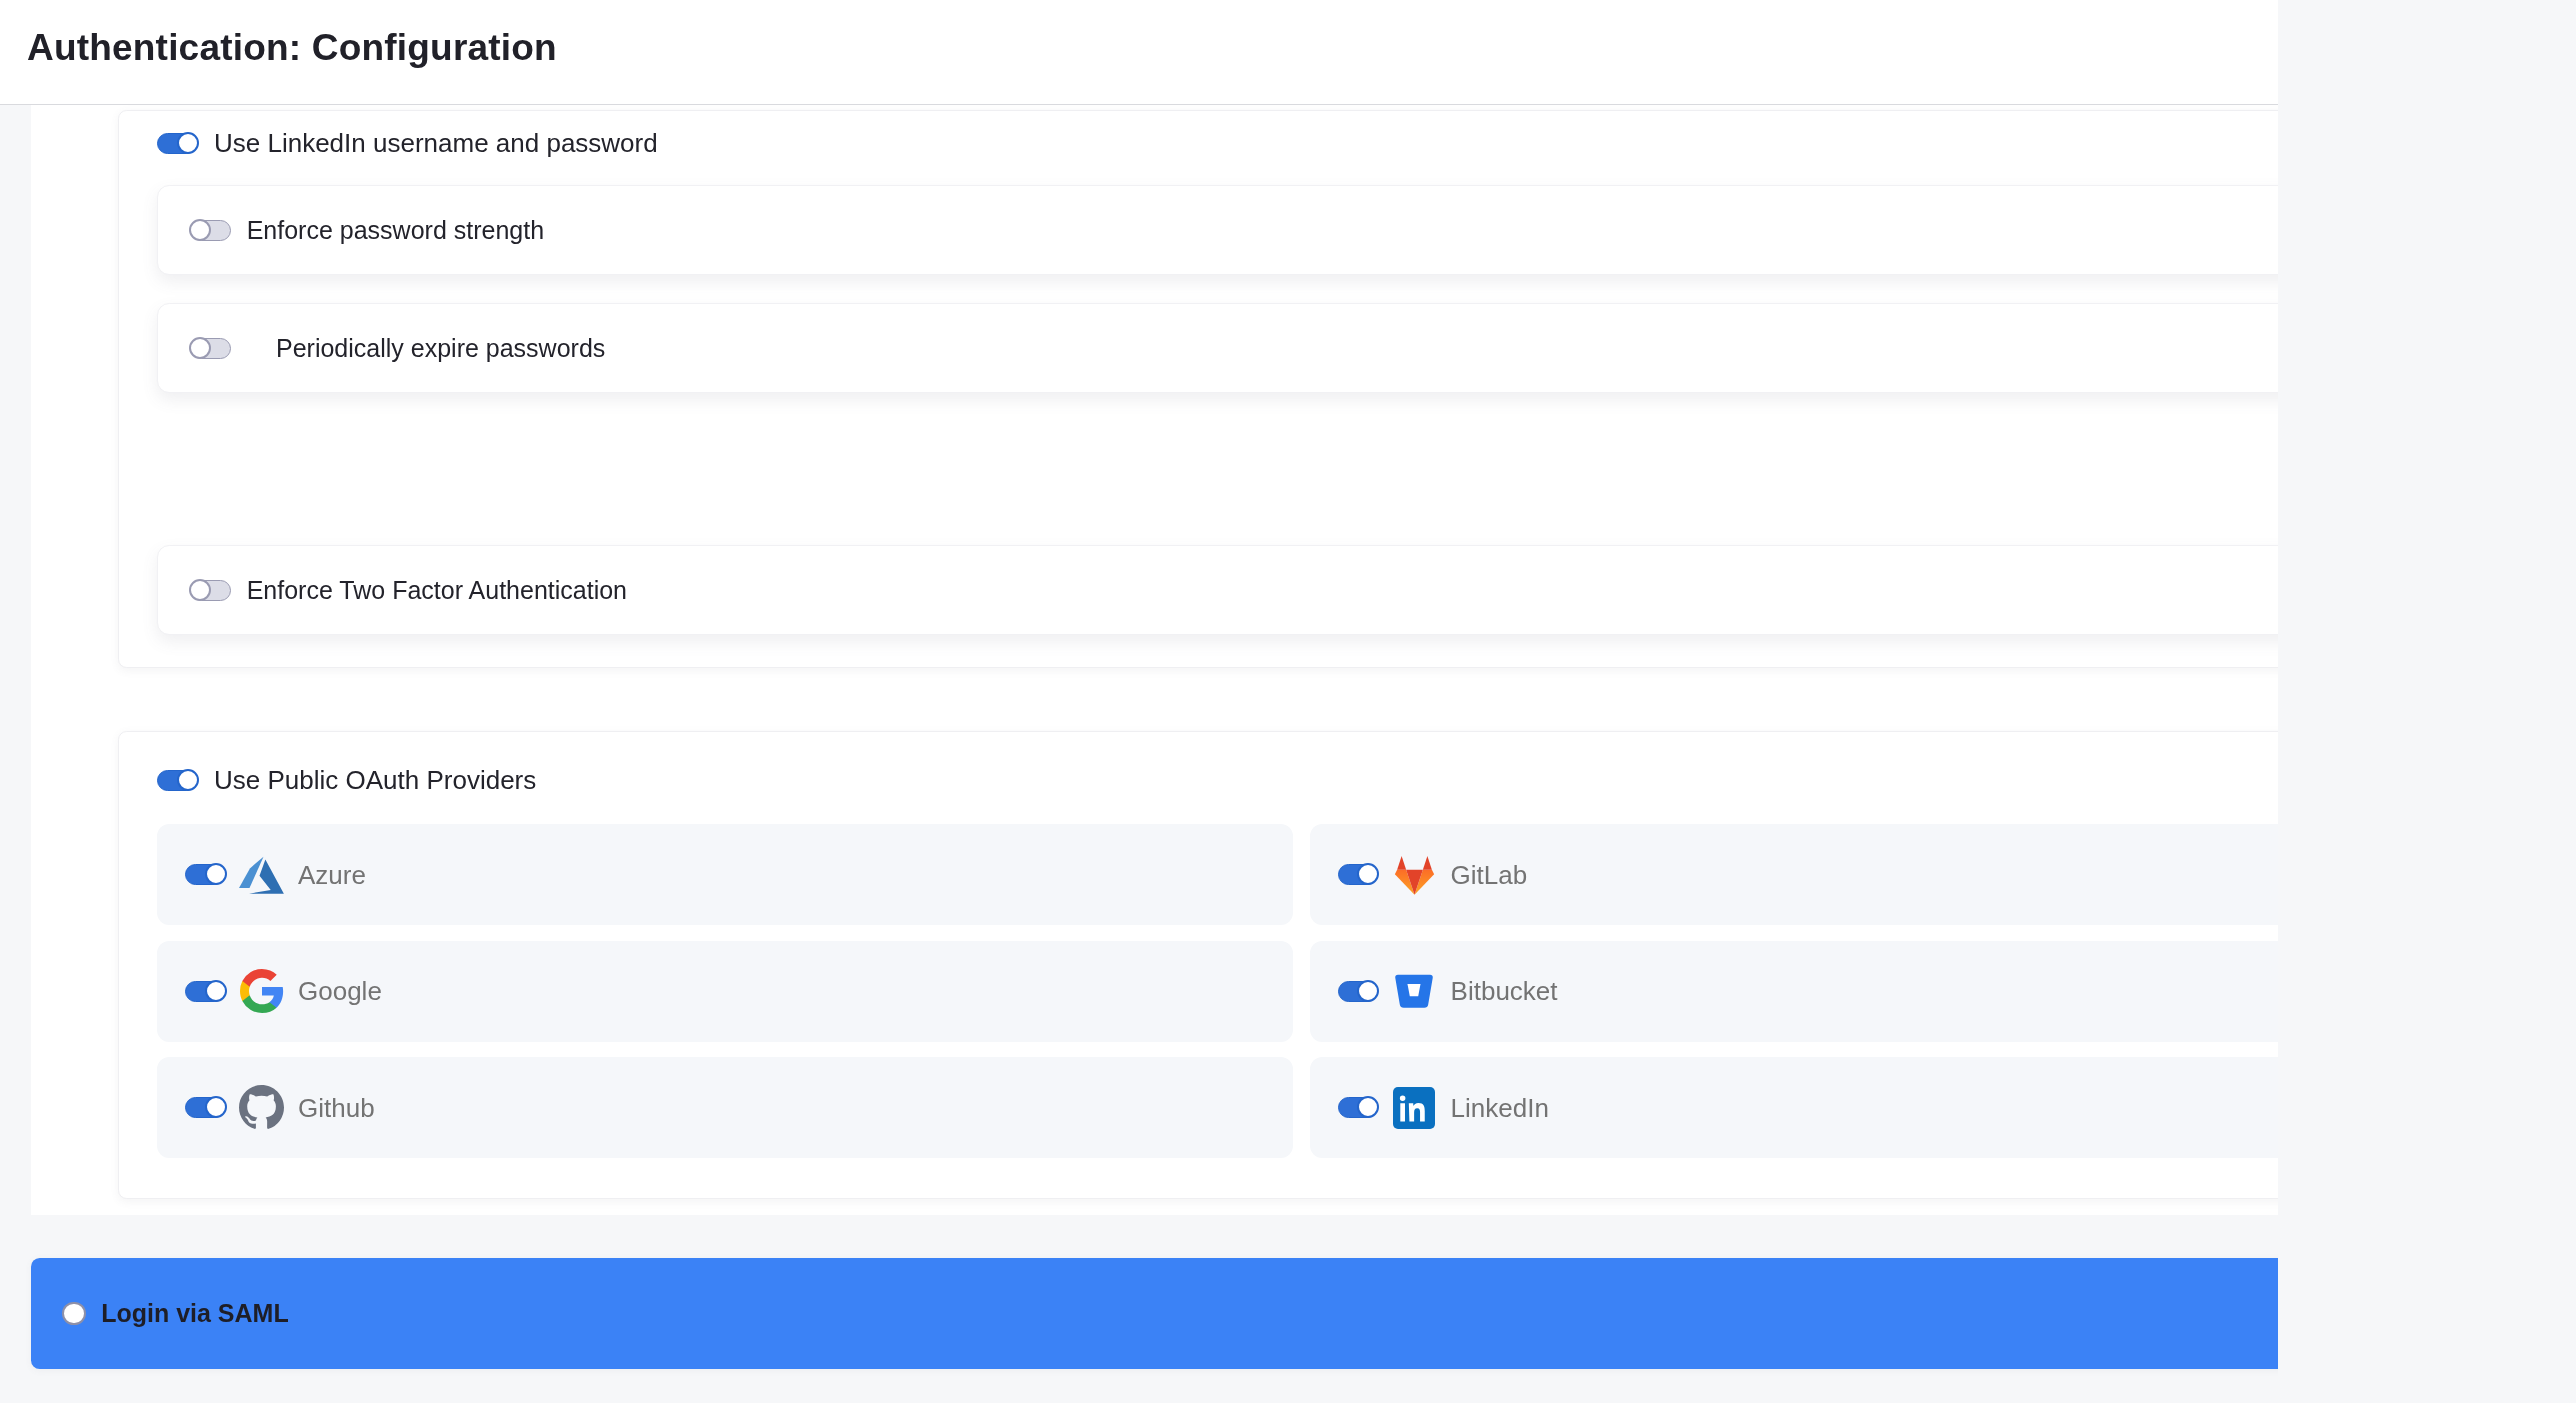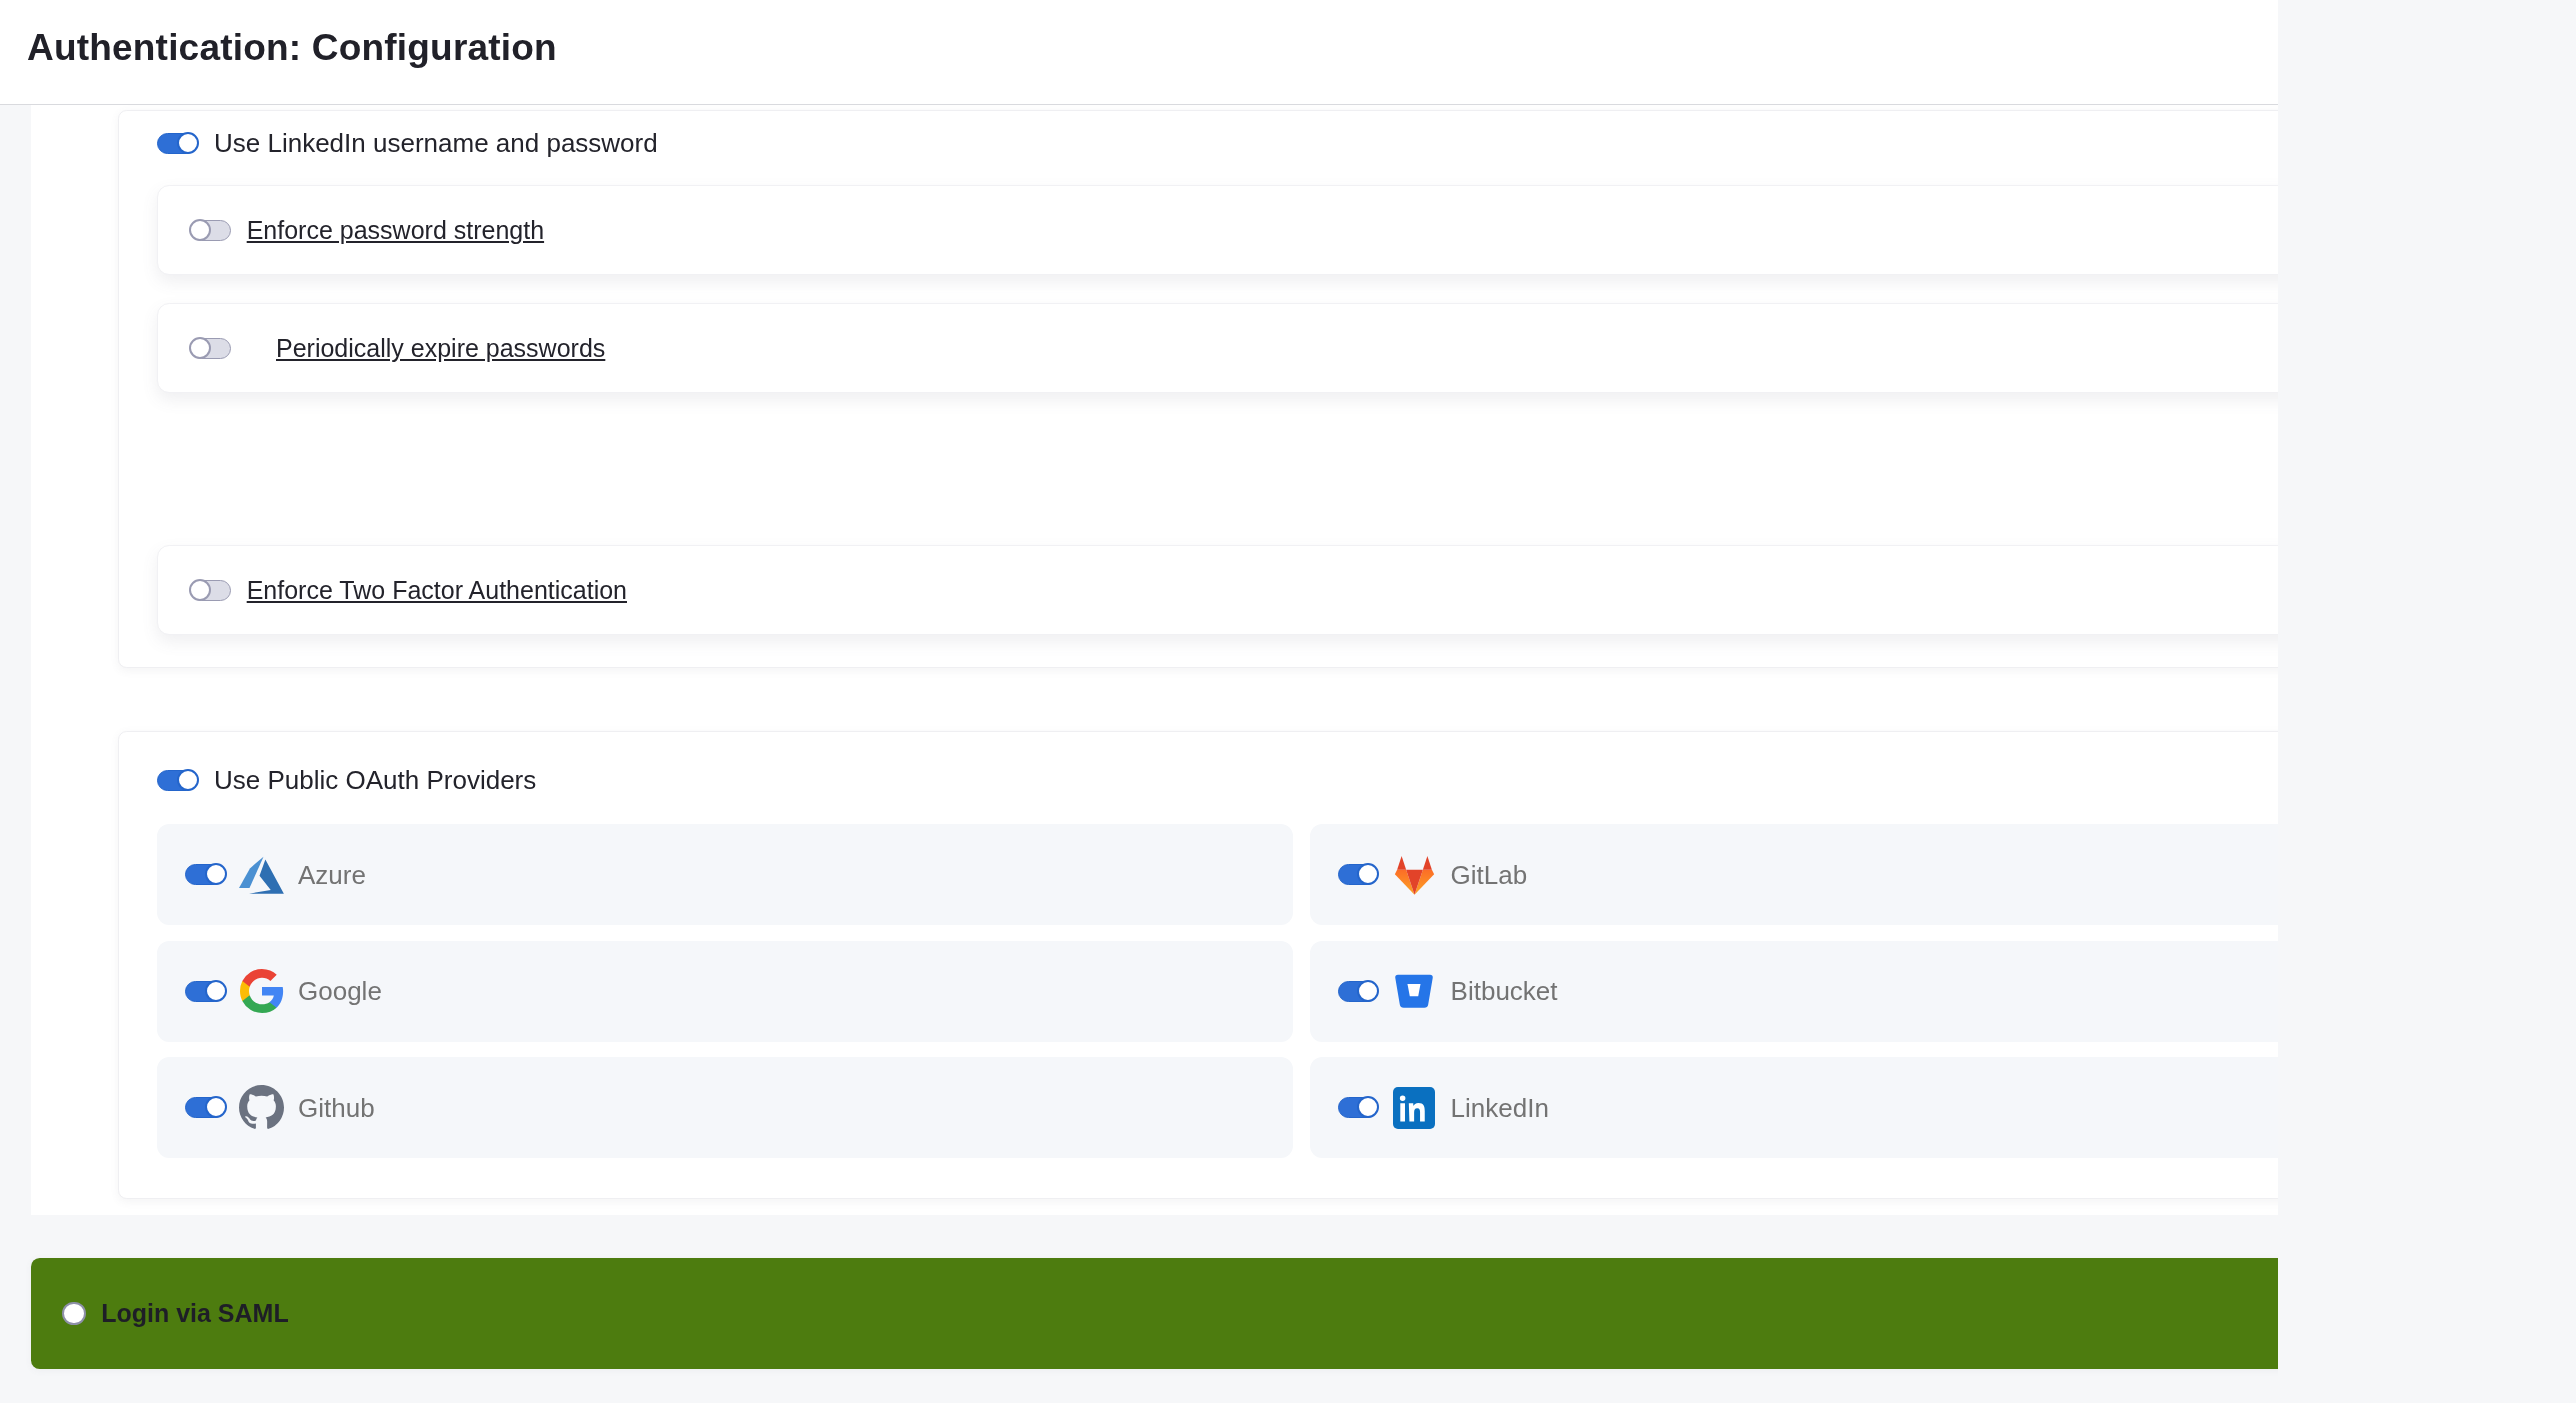--- a/index.html
+++ b/index.html
@@ -30,21 +30,21 @@
   .card-password .section-label { top:16.6px; }
   .card-oauth    .section-label { top:33px; }
   .head-chevron  { position:absolute; left:2312px; width:24.4px; height:24.4px; cursor:pointer; }
   .card-password .head-chevron { top:19px; }
   .card-oauth    .head-chevron { top:37px; }
 
   
   .subrow { position:absolute; left:38px; width:2288px; height:90px; background:#ffffff;
             border:1.7px solid #f1f1f4; border-radius:12.2px;
             box-shadow:0 7px 15.7px rgba(97,97,118,.10);
-            display:flex; align-items:center; padding:0 35px 0 33px; gap:15.7px;text-decoration:underline; }
+            display:flex; align-items:center; padding:0 35px 0 33px; gap:15.7px; }
   .sr0 { top:74px; } .sr1 { top:192px;gap:45px; } .sr2 { top:314px; } .sr3 { top:434px; }
   .row-label { font-size:25px; line-height:28px; color:#23232b; }
   .row-chevron { margin-left:auto; width:26px; height:26px; cursor:pointer; }
 
   
   .tiles { position:absolute; left:38px; top:92px; width:2288px; display:grid;
            grid-template-columns:1136px 1136px; column-gap:16.6px; row-gap:15.7px; grid-auto-rows:101px; }
   .tile { background:#f5f7fa; border-radius:12.2px; display:flex; align-items:center;
           padding:0 21px 0 28px; gap:14px; }
   .p-icon { width:45px; height:45px; display:flex; align-items:center; justify-content:center; flex:0 0 auto; }
@@ -52,21 +52,21 @@
 
   
   .toggle { position:relative; display:inline-block; width:40px; height:21px; border-radius:11.3px; flex:0 0 auto; cursor:pointer; }
   .toggle .knob { position:absolute; width:22px; height:22px; border-radius:50%; background:#ffffff; top:-2.2px; }
   .toggle.on  { background:#2e6fd6; border:1.7px solid #2465cb; }
   .toggle.on .knob  { right:-2.6px; border:2.2px solid #2465cb; }
   .toggle.off { background:#dcdde7; border:1.7px solid #9a9bb2; }
   .toggle.off .knob { left:-2.6px;  border:2.2px solid #9a9bb2; }
 
   
-  .saml-bar { position:absolute; left:31px; top:1258px; width:2537px; height:111px; background:#4d7c0f;
+  .saml-bar { position:absolute; left:31px; top:1258px; width:2537px; height:111px; background:#3b82f6;
               border-radius:8.7px; box-shadow:0 1.7px 7px rgba(97,97,118,.06);
               display:flex; align-items:center; padding:0 38px 0 31px; gap:15.7px; z-index:2; }
   .radio { width:23.5px; height:23.5px; border-radius:50%; border:2.6px solid #8e90a8; background:#fff; flex:0 0 auto; cursor:pointer; }
   .saml-label { font-size:25px; font-weight:700; color:#1e1e27; }
   .saml-chevron { margin-left:auto; width:23px; height:23px; cursor:pointer; }
 
   
   .annot { position:absolute; left:0; top:0; width:2576px; height:1404px; pointer-events:none; z-index:9; }
   .scroll-strip { position:absolute; left:2568px; top:0; width:7.8px; height:1404px;
                   background:#f4f4f6; border-left:1.7px solid #d7d7db; z-index:10; }

